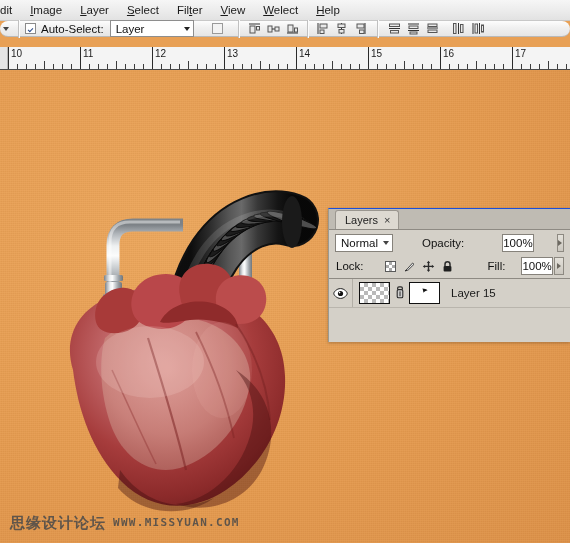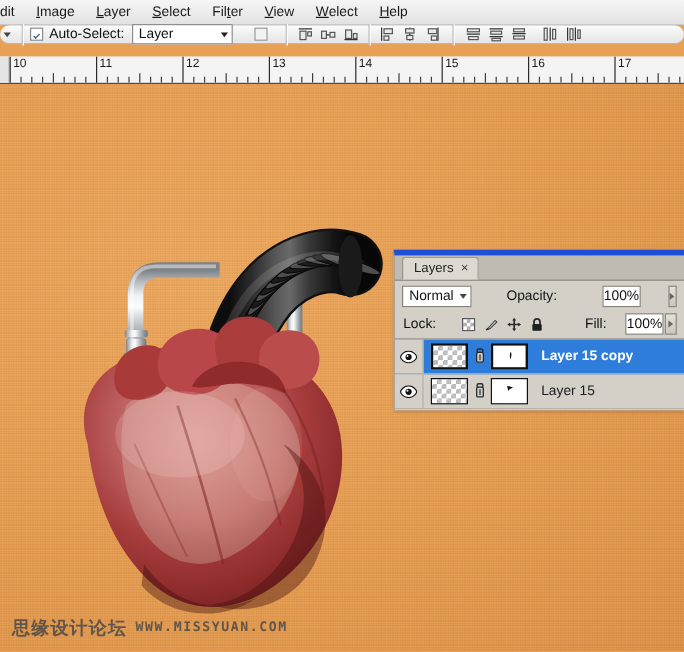--- a/index.html
+++ b/index.html
@@ -97,21 +97,21 @@
     color:#4a4a4a;opacity:.85;
     user-select:none;
   }
   .wm-cn{font-size:15px;font-weight:bold;letter-spacing:1px;line-height:15px;font-family:"DejaVu Sans",sans-serif;}
   .wm-en{font-size:11px;font-weight:bold;letter-spacing:1.3px;line-height:13px;font-family:"DejaVu Sans Mono",monospace;}
 
   
   .panel{
     position:absolute;left:328px;top:208px;width:242px;height:134px;
     background:#d4d0c8;
-    border-left:1px solid #9a9a92;border-top:5px solid #1d4ed8;
+    border-left:1px solid #9a9a92;border-top:1px solid #1d4ed8;
     box-shadow:0 1px 3px rgba(0,0,0,.25);
     font-size:11px;box-sizing:border-box;overflow:hidden;
   }
   .panel-tabs{
     height:21px;background:#bfbbb3;display:flex;align-items:flex-end;
     border-bottom:1px solid #8e8a83;box-sizing:border-box;
   }
   .panel-tab{
     height:19px;margin-left:6px;padding:0 8px 0 9px;
     background:#ddd9d1;border:1px solid #9a968f;border-bottom:none;
@@ -593,45 +593,20 @@
           <span>100%</span>
         </div>
       <div class="spin">
           <span class="tri-right"></span>
         </div>
     </div>
 
     <div class="panel-sep"></div>
 
     <div class="layer-list" id="layer-list">
-        <div class="layer-row selected">
-          <div class="eye-cell">
-            <svg width="15" height="11" viewBox="0 0 15 11">
-              <path d="M7.5,0.6 C11.4,0.6 14.2,4 14.2,5.5 C14.2,7 11.4,10.4 7.5,10.4 C3.6,10.4 0.8,7 0.8,5.5 C0.8,4 3.6,0.6 7.5,0.6 Z" fill="#fff" stroke="#1a1a1a" stroke-width="1"></path>
-              <circle cx="7.5" cy="5.5" r="2.6" fill="#121212"></circle>
-              <circle cx="6.6" cy="4.6" r="0.8" fill="#fff"></circle>
-            </svg>
-          </div>
-          <div class="thumbs">
-            <div class="thumb checker selectedthumb"></div>
-            <div class="link-ic">
-              <svg width="10" height="15" viewBox="0 0 10 15">
-                <rect x="2.6" y="0.8" width="4.8" height="3.2" rx="1.4" fill="none" stroke="#2b2b2b" stroke-width="1.2"></rect>
-                <rect x="2.2" y="3.6" width="5.6" height="8.2" rx="1.3" fill="#cfcfcf" stroke="#2b2b2b" stroke-width="1.1"></rect>
-                <line x1="5" y1="5.4" x2="5" y2="10.2" stroke="#2b2b2b" stroke-width="1"></line>
-              </svg>
-            </div>
-            <div class="thumb selectedthumb">
-              <svg width="27" height="18" viewBox="0 0 27 18" style="position:absolute;left:0;top:0;">
-                <path d="M14.6,5.2 C15.6,6.6 15.4,9.2 14.2,11.4 C13.8,9.6 13.6,7 14.6,5.2 Z" fill="#141414"></path>
-              </svg>
-            </div>
-          </div>
-          <span class="layer-name">Layer 15 copy</span>
-        </div>
         <div class="layer-row">
           <div class="eye-cell">
             <svg width="15" height="11" viewBox="0 0 15 11">
               <path d="M7.5,0.6 C11.4,0.6 14.2,4 14.2,5.5 C14.2,7 11.4,10.4 7.5,10.4 C3.6,10.4 0.8,7 0.8,5.5 C0.8,4 3.6,0.6 7.5,0.6 Z" fill="#fff" stroke="#1a1a1a" stroke-width="1"></path>
               <circle cx="7.5" cy="5.5" r="2.6" fill="#121212"></circle>
               <circle cx="6.6" cy="4.6" r="0.8" fill="#fff"></circle>
             </svg>
           </div>
           <div class="thumbs">
             <div class="thumb checker"></div>

